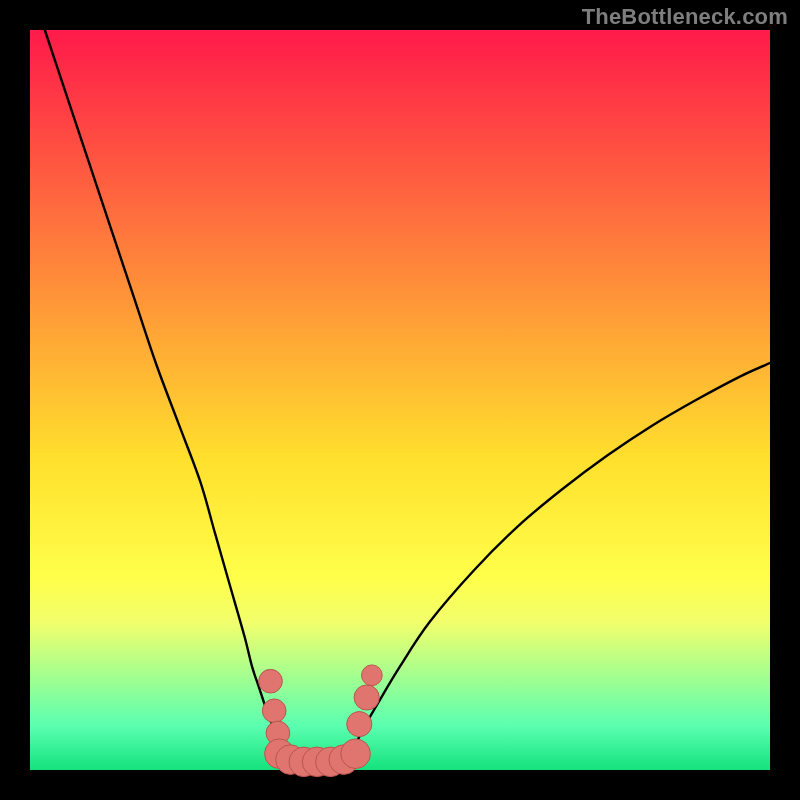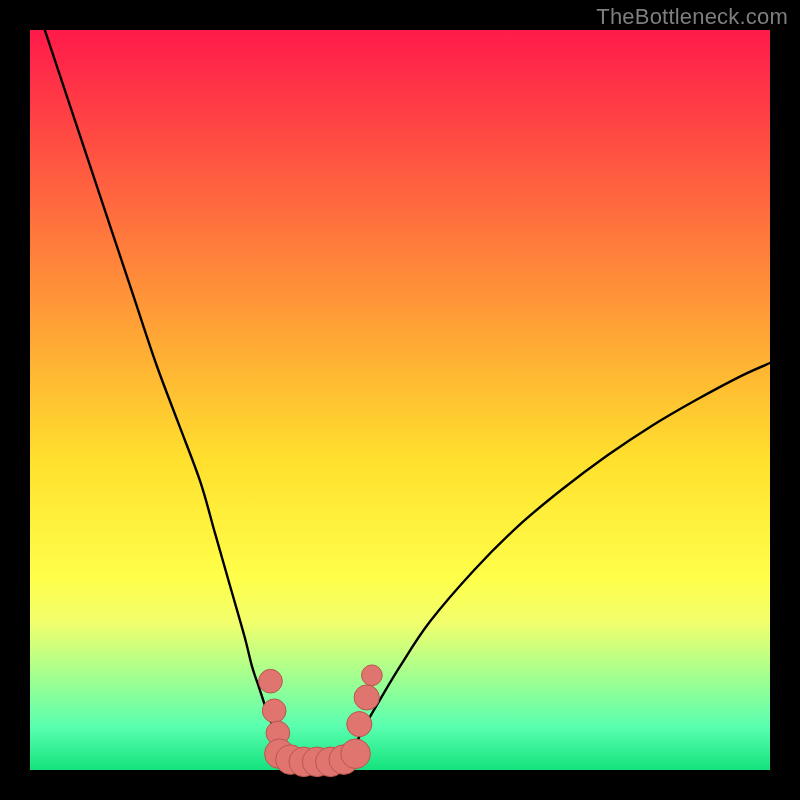--- a/index.html
+++ b/index.html
@@ -36,21 +36,21 @@
       #5bffb0 94%,
       #14e27d 100%
     );
   }
   .watermark {
     position: absolute;
     top: 4px;
     right: 12px;
     color: #7e7e7e;
     font-size: 22px;
-    font-weight: 400;
+    font-weight: 700;
     letter-spacing: 0.2px;
     user-select: none;
   }
   svg.curve {
     position: absolute;
     top: 0;
     left: 0;
     width: 740px;
     height: 740px;
     overflow: visible;

